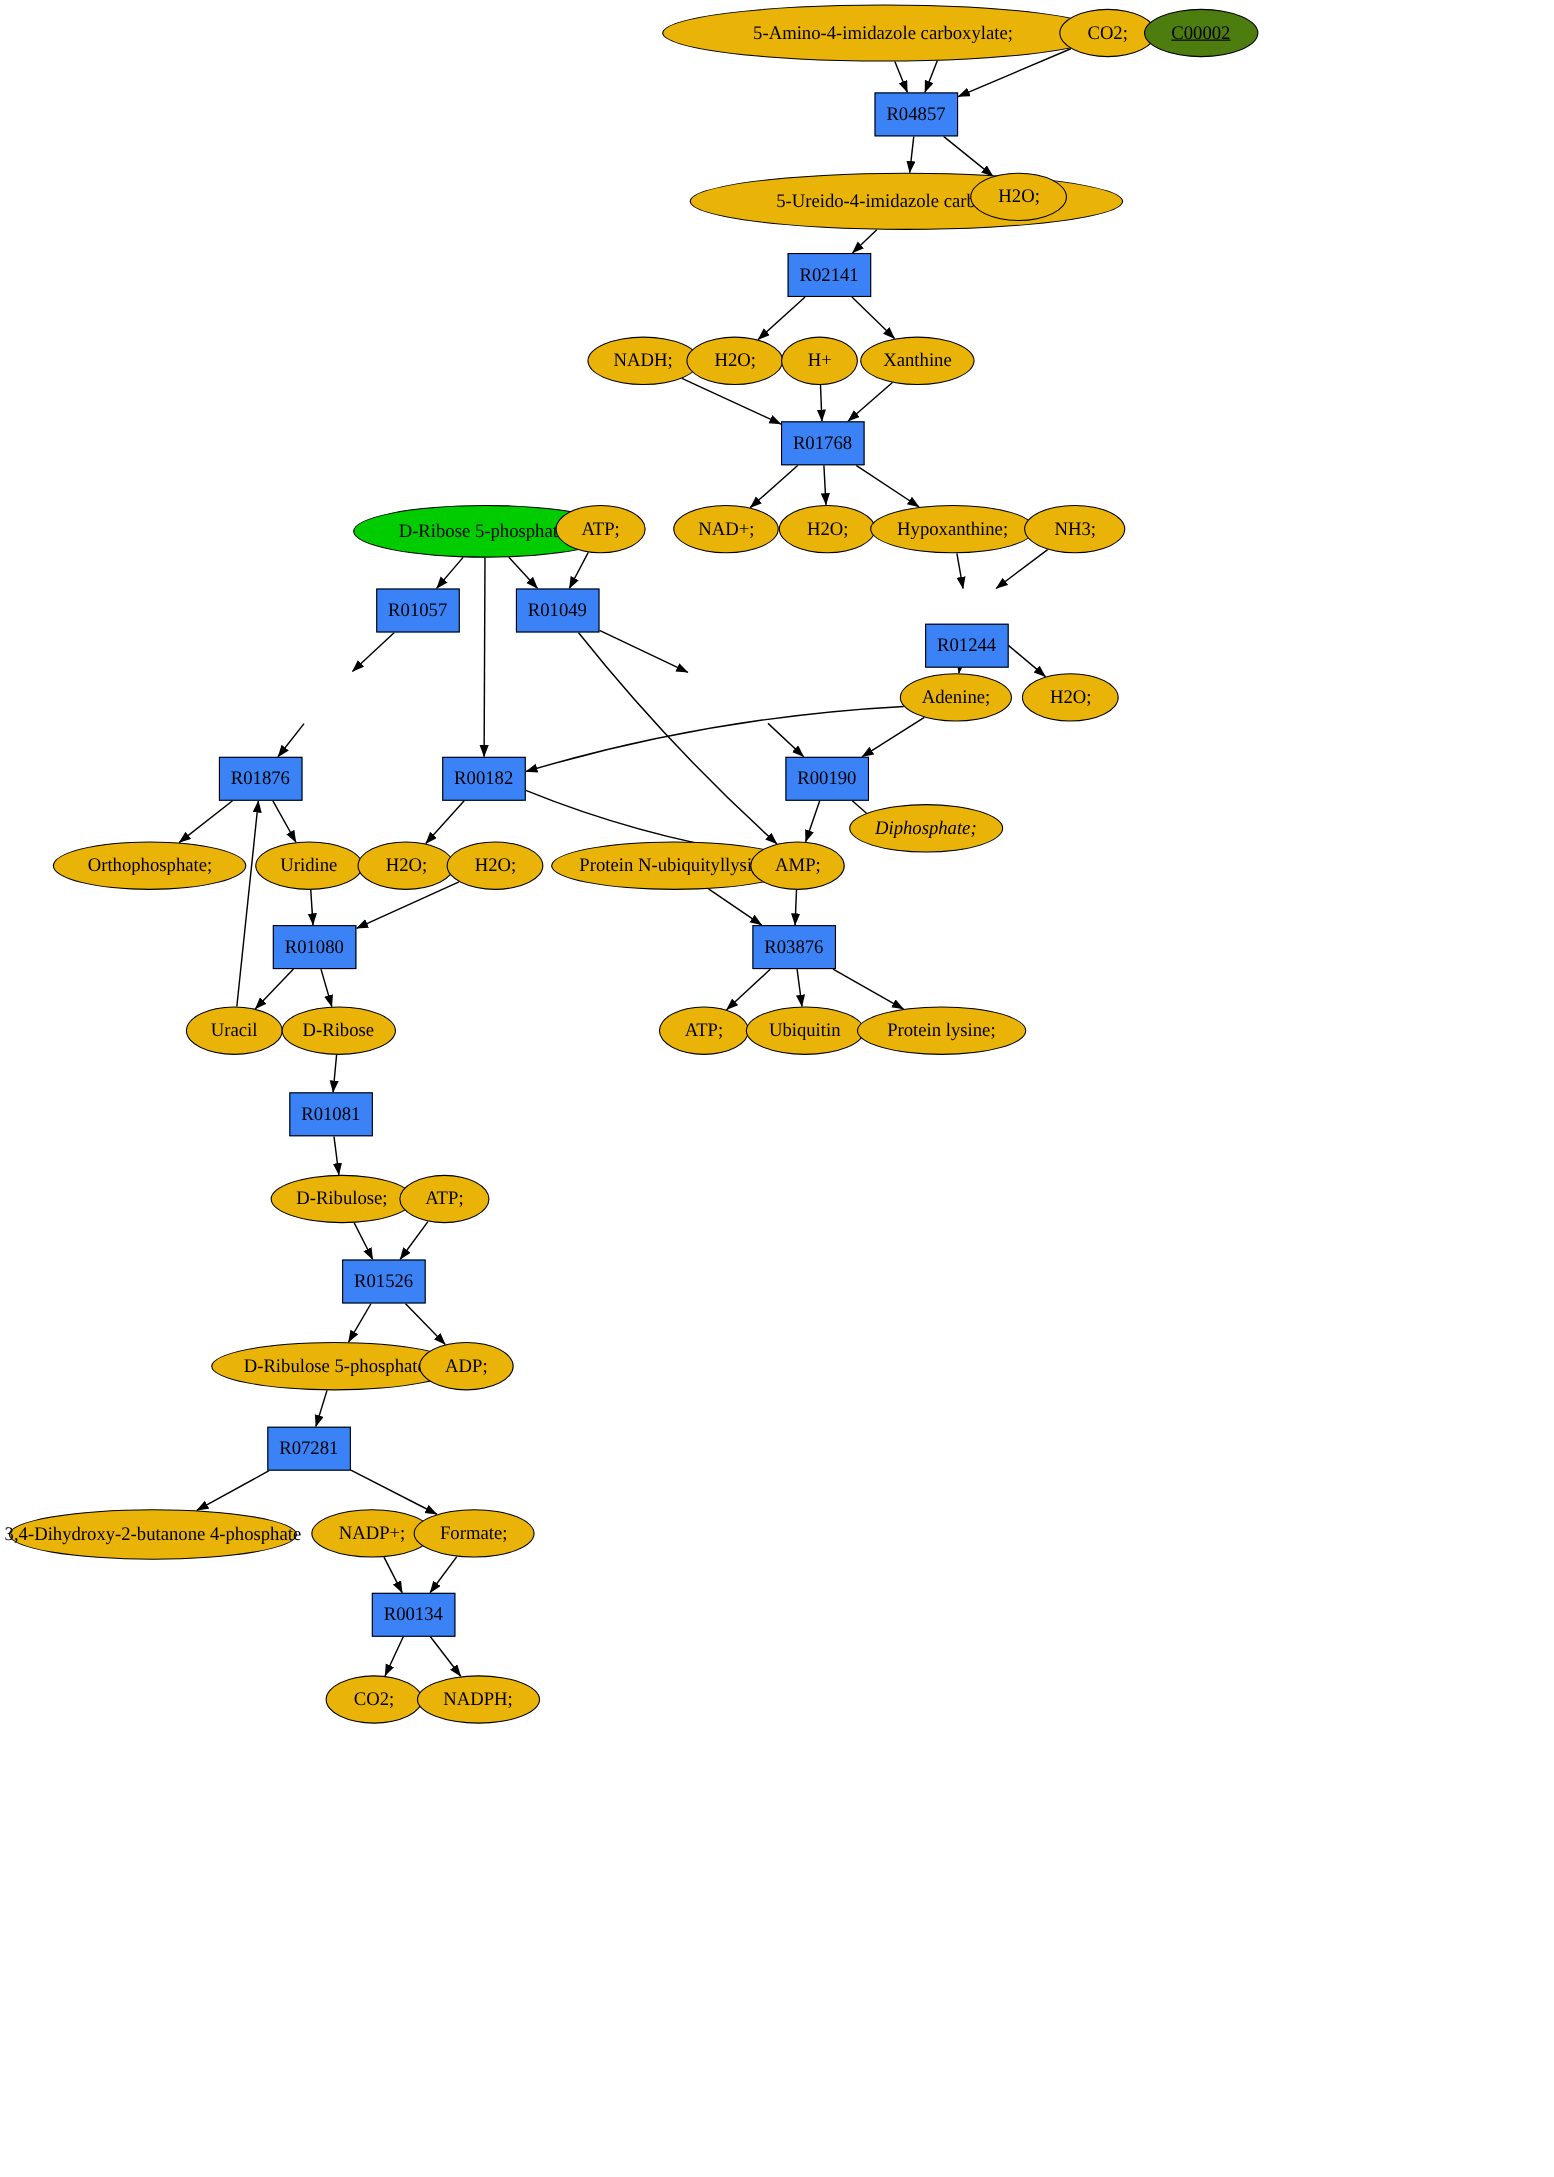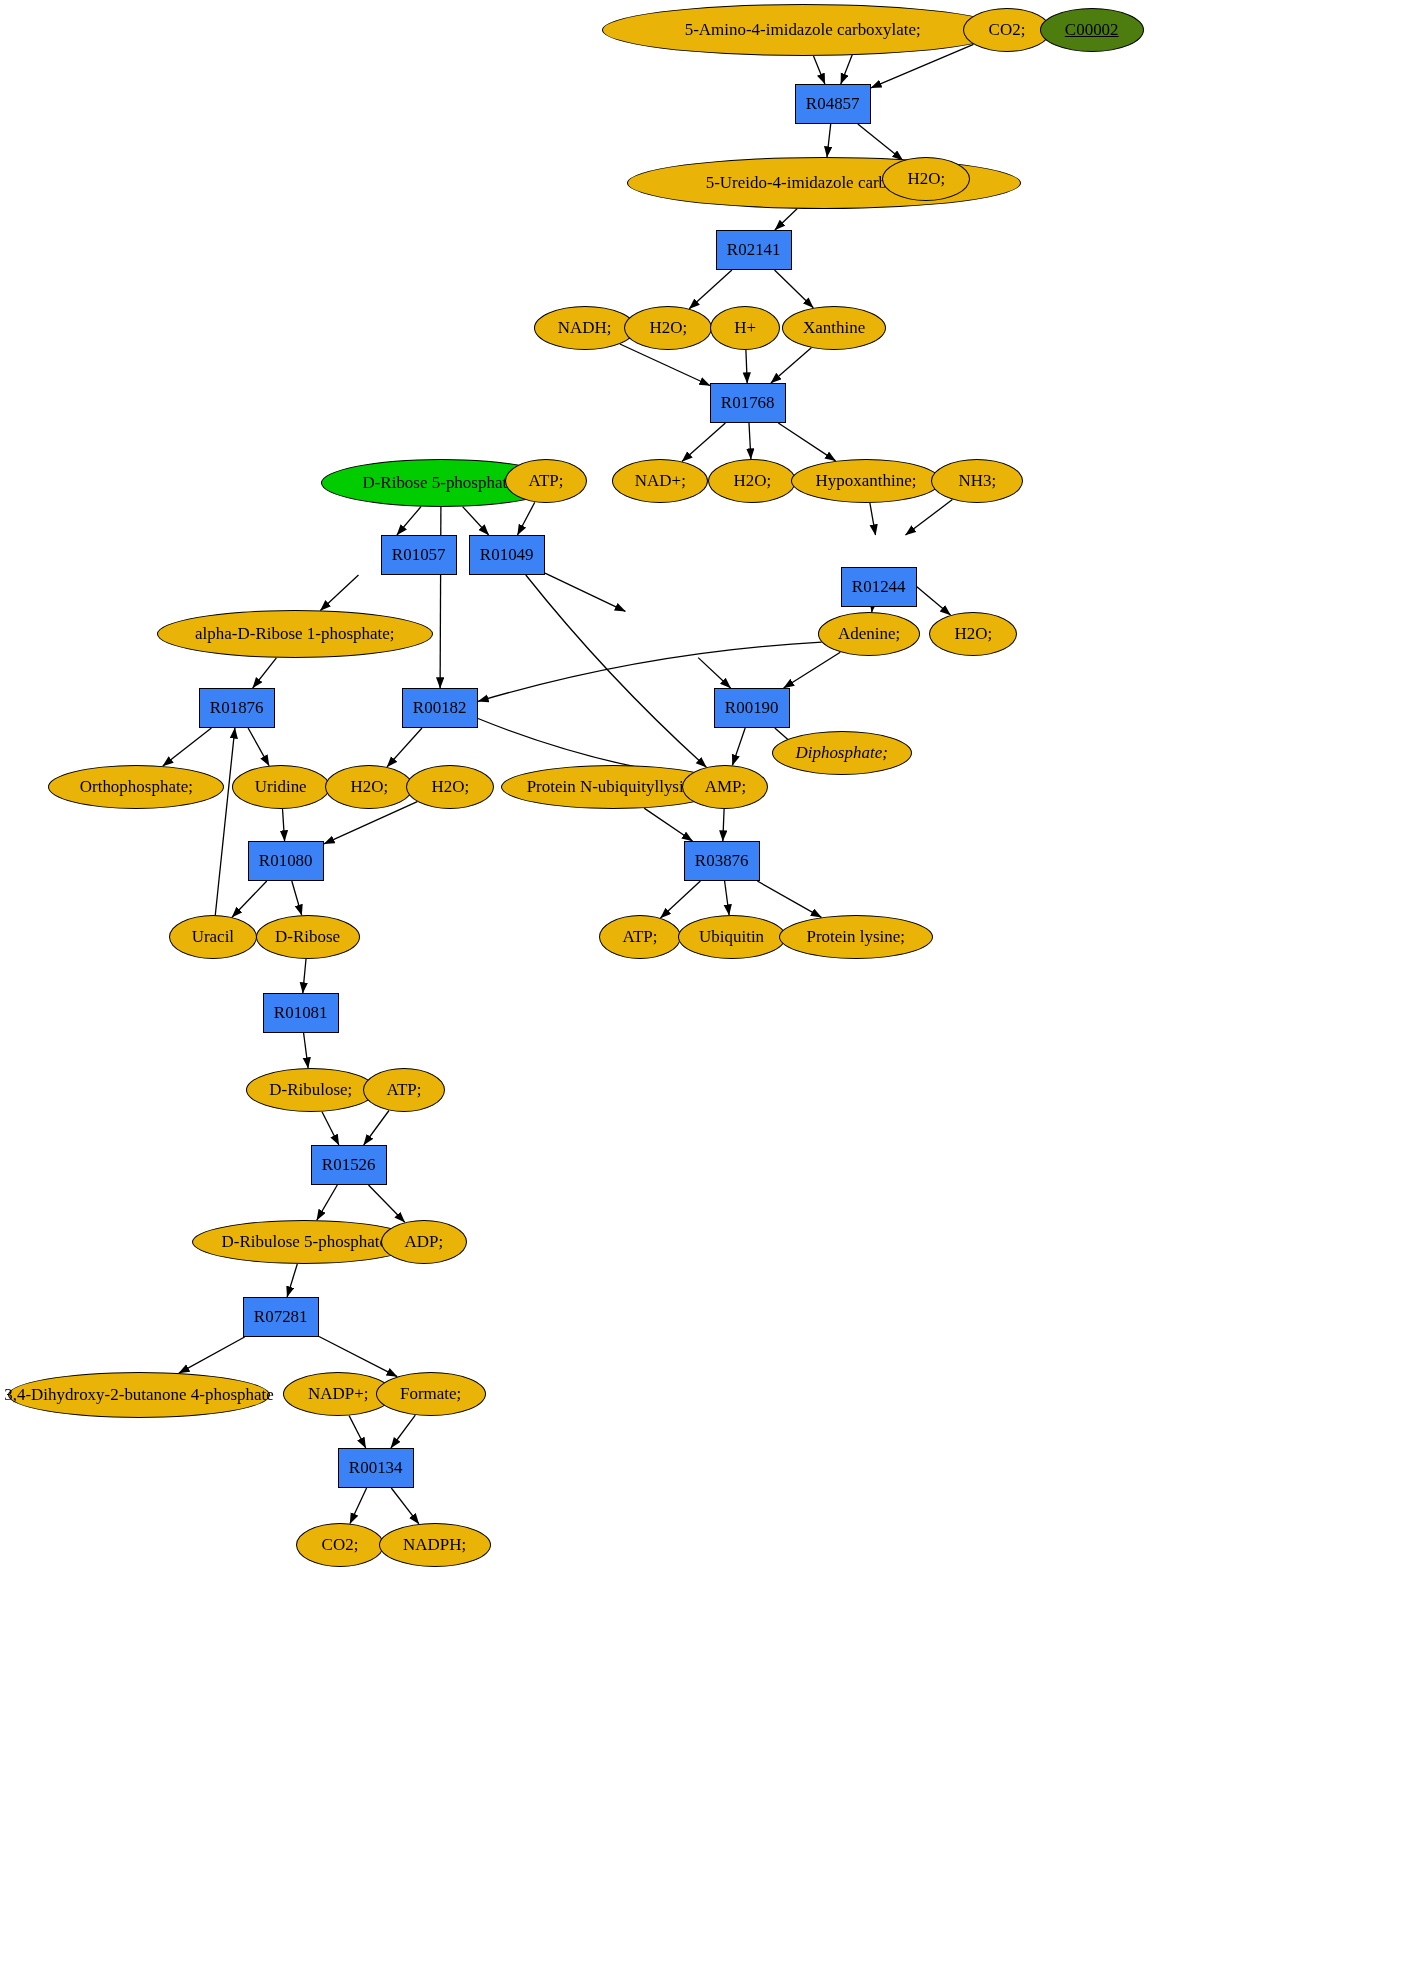--- a/index.html
+++ b/index.html
@@ -187,31 +187,28 @@
       </div>
       <div class="node compound" style="left: 931px; top: 459px; width: 92px; height: 44px;">
         <span>NH3;</span>
       </div>
       <div class="node compound highlight-green" style="left: 321px; top: 459px; width: 240px; height: 48px;">
         <span>D-Ribose 5-phosphate;</span>
       </div>
       <div class="node compound" style="left: 505px; top: 459px; width: 82px; height: 44px;">
         <span>ATP;</span>
       </div>
-      <div class="node reaction" style="left: 342px; top: 535px; width: 76px; height: 40px; margin-left: 39px;">
+      <div class="node reaction" style="left: 342px; top: 535px; width: 76px; height: 40px;">
         <span>R01057</span>
       </div>
       <div class="node reaction" style="left: 469px; top: 535px; width: 76px; height: 40px;">
         <span>R01049</span>
       </div>
       <div class="node reaction" style="left: 841px; top: 535px; width: 76px; height: 40px; margin-top: 32px;">
         <span>R01244</span>
-      </div>
-      <div class="node compound" style="left: 157px; top: 610px; width: 276px; height: 48px;">
-        <span>alpha-D-Ribose 1-phosphate;</span>
       </div>
       <div class="node compound" style="left: 818px; top: 612px; width: 102px; height: 44px;">
         <span>Adenine;</span>
       </div>
       <div class="node compound" style="left: 929px; top: 612px; width: 88px; height: 44px;">
         <span>H2O;</span>
       </div>
       <div class="node reaction" style="left: 199px; top: 688px; width: 76px; height: 40px;">
         <span>R01876</span>
       </div>

